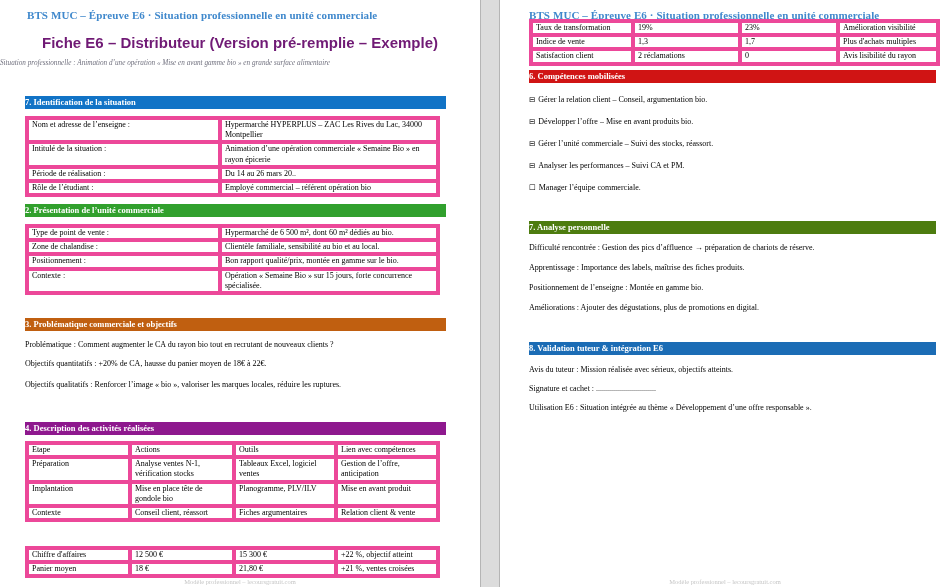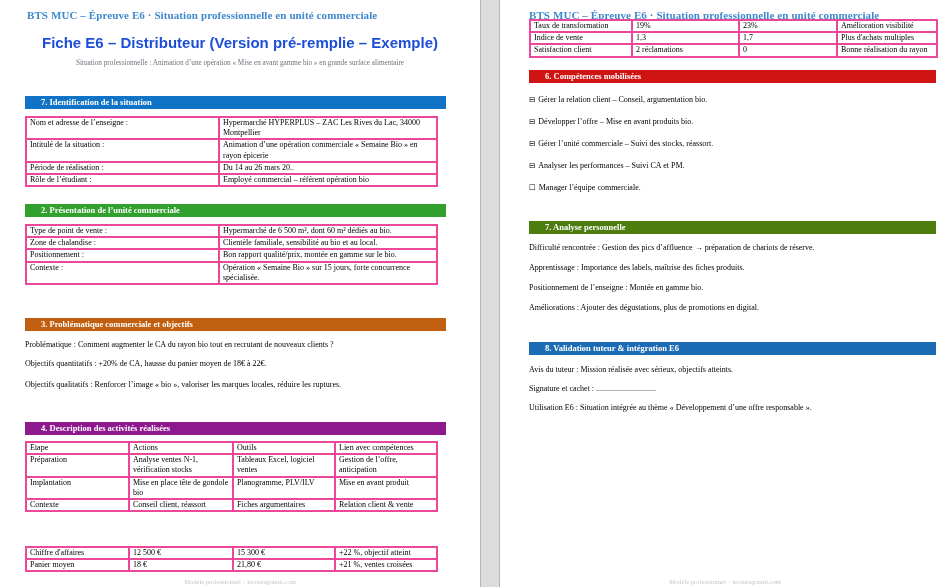--- a/index.html
+++ b/index.html
@@ -5,32 +5,32 @@
   html,body{margin:0;padding:0}
   body{width:950px;height:587px;background:#dcdcdc;position:relative;overflow:hidden;
        font-family:"Liberation Serif",serif;color:#000}
   .page{position:absolute;top:0;height:587px;background:#fff;box-sizing:border-box}
   #page-left{left:0;width:481px;border-right:1px solid #b5b5b5}
   #page-right{left:499px;width:451px;border-left:1px solid #b5b5b5}
   .doc-header{position:absolute;top:9px;font-size:11px;font-weight:bold;color:#3f88cc;letter-spacing:.1px;white-space:nowrap}
   #page-left .doc-header{left:27px}
   #page-right .doc-header{left:29px}
   .title{position:absolute;top:34px;left:0;width:100%;text-align:center;
-         font-family:"Liberation Sans",sans-serif;font-weight:bold;font-size:15px;color:#1d4ed8}
-  .subtitle{position:absolute;top:59px;left:0;width:100%;text-align:center;
-            font-size:7.2px;color:#70707e}
+         font-family:"Liberation Sans",sans-serif;font-weight:bold;font-size:15px;color:#701a75}
+  .subtitle{position:absolute;top:59px;left:0;width:100%;
+            font-style:italic;font-size:7.2px;color:#70707e}
   .secbar{position:absolute;left:25px;width:421px;height:13px;line-height:13px;box-sizing:border-box;
-          padding-left:16px;color:#fff;font-weight:bold;font-size:8.5px;white-space:nowrap}
+          padding-left:0;color:#fff;font-weight:bold;font-size:8.5px;white-space:nowrap}
   #page-right .secbar{left:29px;width:407px}
   .c1{background:#1173c6}.c2{background:#31a02d}.c3{background:#c05f10}.c4{background:#8e188e}
   .c5{background:#15756a}.c6{background:#d01414}.c7{background:#4d7c0f}.c8{background:#1b6cb5}
   .doc-table{position:absolute;left:25px;border-collapse:collapse;table-layout:fixed;
              font-size:8px;line-height:10.2px}
   #page-right .doc-table{left:29px}
-  .doc-table td{border:2px solid #ec4899;padding:0 3px;vertical-align:top;overflow:hidden}
+  .doc-table td{border:4px solid #ec4899;padding:0 3px;vertical-align:top;overflow:hidden}
   .para{position:absolute;left:25px;width:421px;font-size:8px;white-space:nowrap}
   #page-right .para{left:29px;width:407px}
   .chk{position:absolute;left:29px;width:407px;font-size:8px;white-space:nowrap}
   .box{font-family:"DejaVu Sans",sans-serif;font-size:7.5px;margin-right:3px}
   .footer{position:absolute;top:578px;left:0;width:100%;text-align:center;font-size:6.5px;color:#c6c6c6}
 </style>
 </head>
 <body>
 
 <div class="page" id="page-left">
@@ -179,21 +179,21 @@
       <tr>
         <td>Indice de vente</td>
         <td>1,3</td>
         <td>1,7</td>
         <td>Plus d'achats multiples</td>
       </tr>
       <tr>
         <td>Satisfaction client</td>
         <td>2 réclamations</td>
         <td>0</td>
-        <td>Bonne réalisation du rayon</td>
+        <td>Avis lisibilité du rayon</td>
       </tr>
     </tbody>
   </table>
 
   <div class="secbar c6" style="top:70px">6. Compétences mobilisées</div>
   <div class="chk" style="top:95px"><span class="box">⊟</span><span>Gérer la relation client – Conseil, argumentation bio.</span></div>
   <div class="chk" style="top:117px"><span class="box">⊟</span><span>Développer l’offre – Mise en avant produits bio.</span></div>
   <div class="chk" style="top:139px"><span class="box">⊟</span><span>Gérer l’unité commerciale – Suivi des stocks, réassort.</span></div>
   <div class="chk" style="top:161px"><span class="box">⊟</span><span>Analyser les performances – Suivi CA et PM.</span></div>
   <div class="chk" style="top:183px"><span class="box">☐</span><span>Manager l’équipe commerciale.</span></div>

